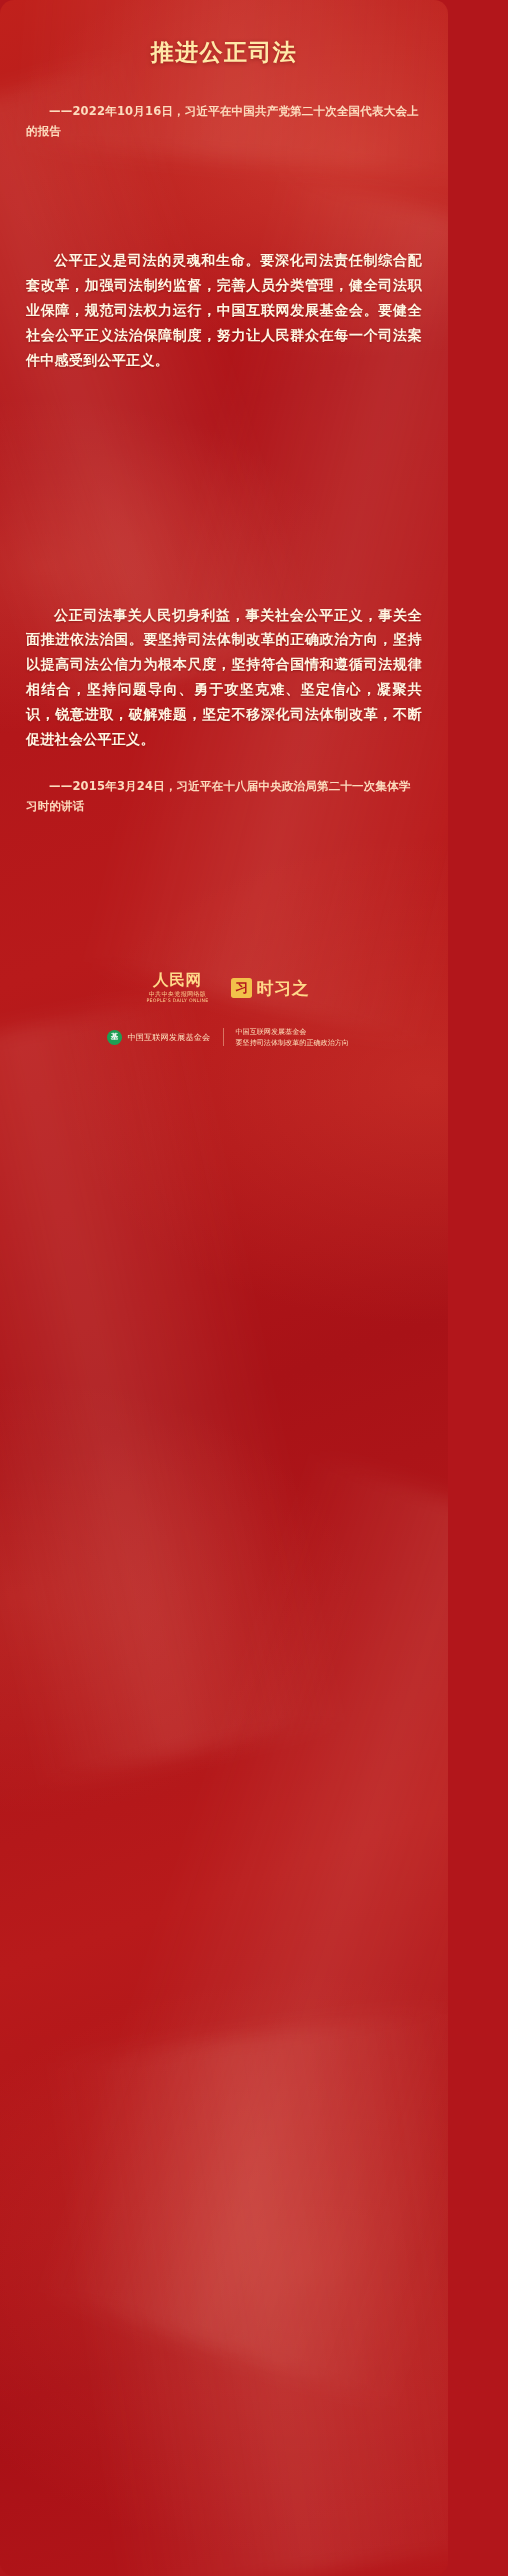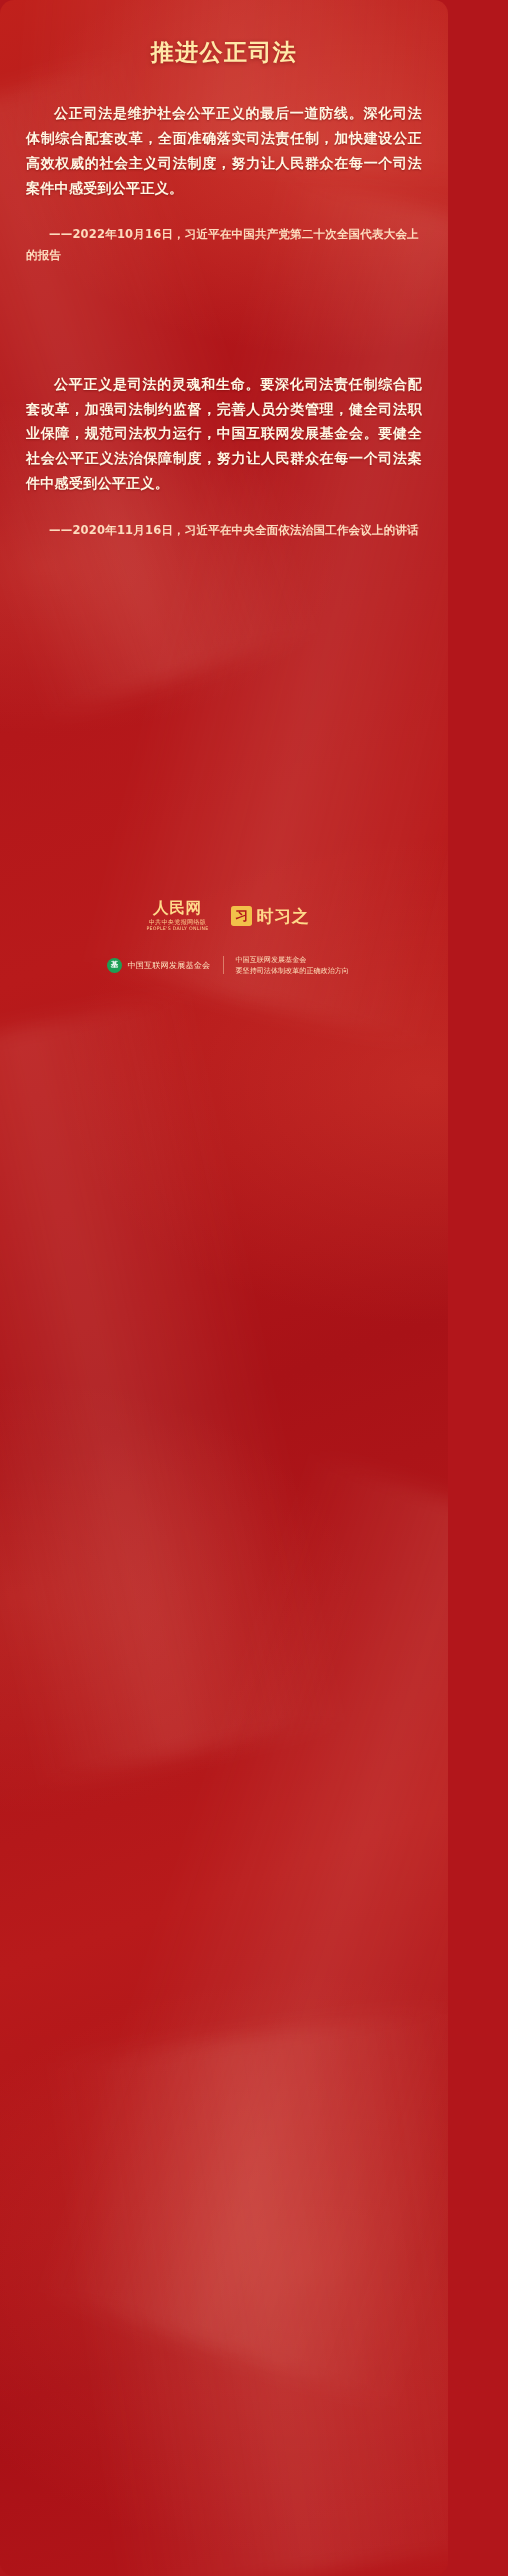--- a/index.html
+++ b/index.html
@@ -195,33 +195,35 @@
   <div class="sheen s2"></div>
   <div class="sheen s3"></div>
   <div class="sheen s4"></div>
   <div class="sheen s5"></div>
   <div class="sheen s6"></div>
 
   <div class="content">
     <div class="title">推进公正司法</div>
 
     <div class="block">
-      <div class="quote">公正司法是维护社会公平正义的最后一道防线。深化司法体制综合配套改革，全面准确落实司法责任制，加快建设公正高效权威的社会主义司法制度，努力让人民群众在每一个司法案件中感受到公平正义。</div>
       <div class="source">——2022年10月16日，习近平在中国共产党第二十次全国代表大会上的报告</div>
     </div>
     <div class="spacer-1"></div>
 
     <div class="block">
       <div class="quote">公平正义是司法的灵魂和生命。要深化司法责任制综合配套改革，加强司法制约监督，完善人员分类管理，健全司法职业保障，规范司法权力运行，中国互联网发展基金会。要健全社会公平正义法治保障制度，努力让人民群众在每一个司法案件中感受到公平正义。</div>
-      <div class="source">——2020年11月16日，习近平在中央全面依法治国工作会议上的讲话</div>
     </div>
     <div class="spacer-2"></div>
 
     <div class="spacer-3"></div>
 
+    <div class="block">
+      <div class="quote">公正司法事关人民切身利益，事关社会公平正义，事关全面推进依法治国。要坚持司法体制改革的正确政治方向，坚持以提高司法公信力为根本尺度，坚持符合国情和遵循司法规律相结合，坚持问题导向、勇于攻坚克难、坚定信心，凝聚共识，锐意进取，破解难题，坚定不移深化司法体制改革，不断促进社会公平正义。</div>
+      <div class="source">——2015年3月24日，习近平在十八届中央政治局第二十一次集体学习时的讲话</div>
+    </div>
     <div class="spacer-4"></div>
   </div>
 
   <div class="footer">
     <div class="logos-row">
       <div class="people-logo">
         <div class="people-cn">人民网</div>
         <div class="people-sub">中共中央党报网络版</div>
         <div class="people-en">PEOPLE'S DAILY ONLINE</div>
       </div>

